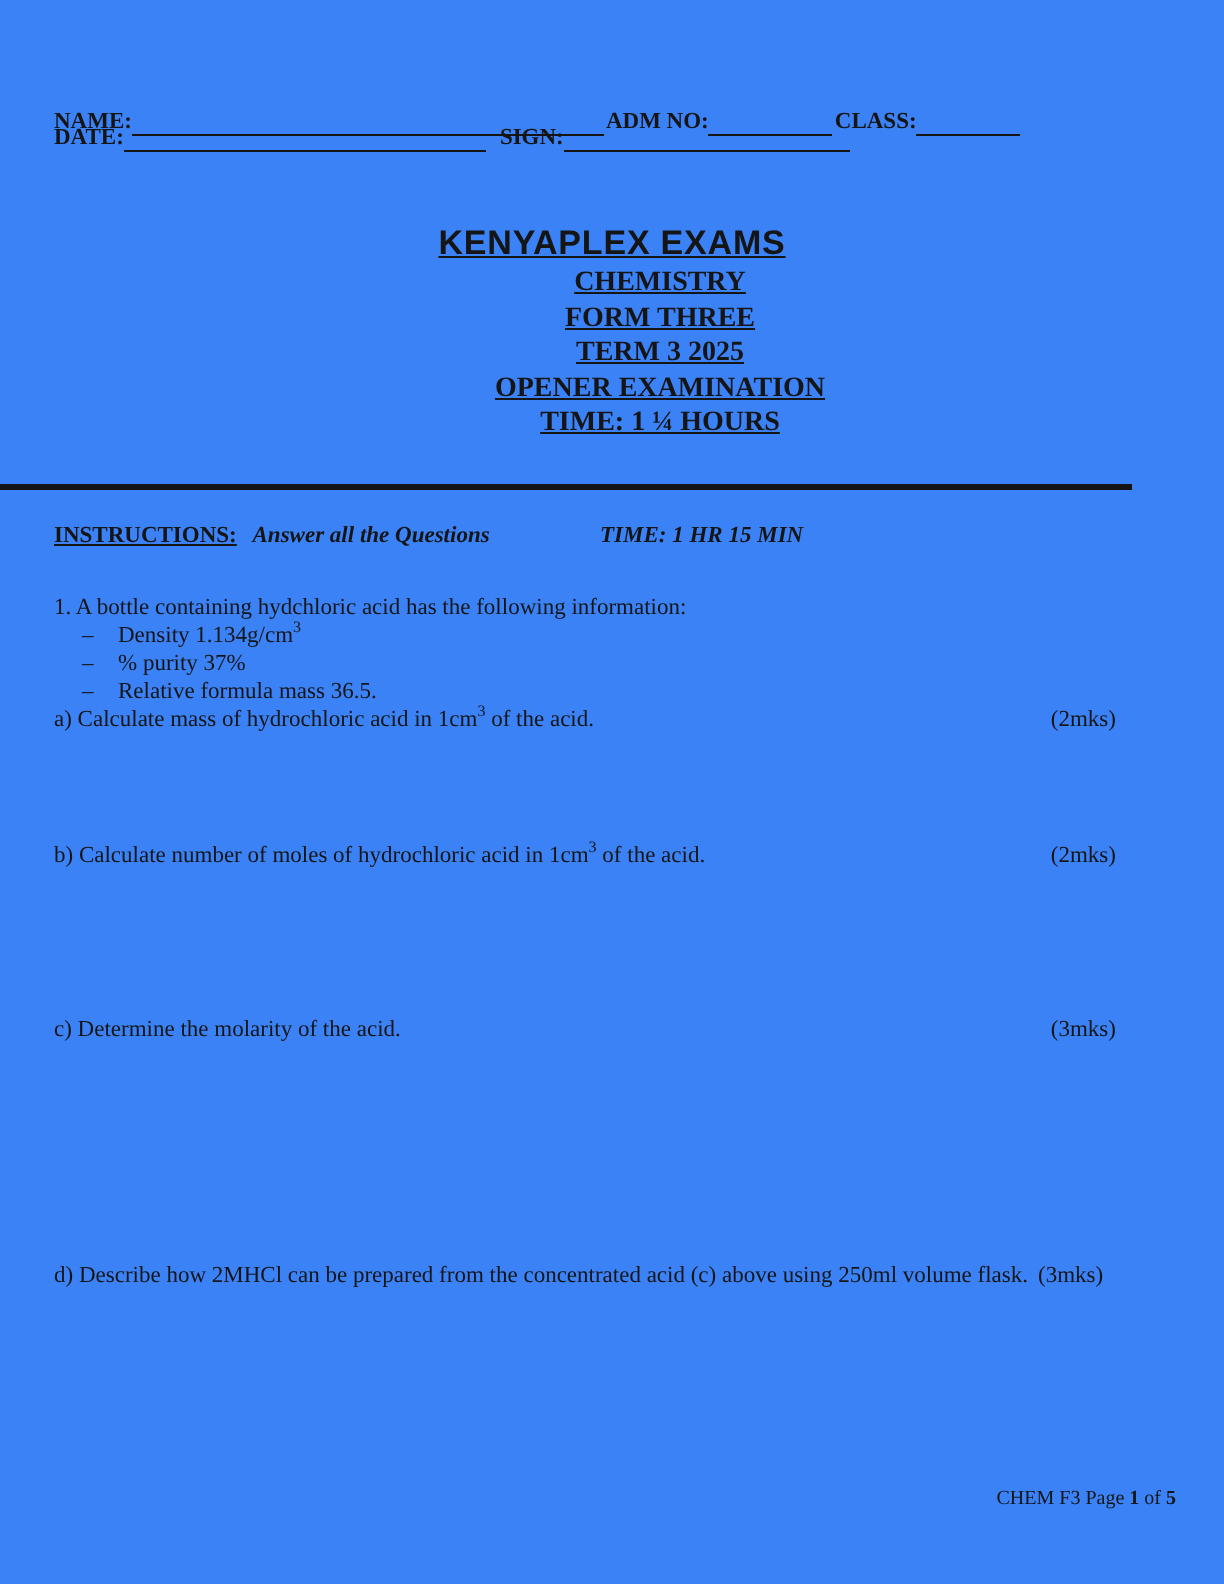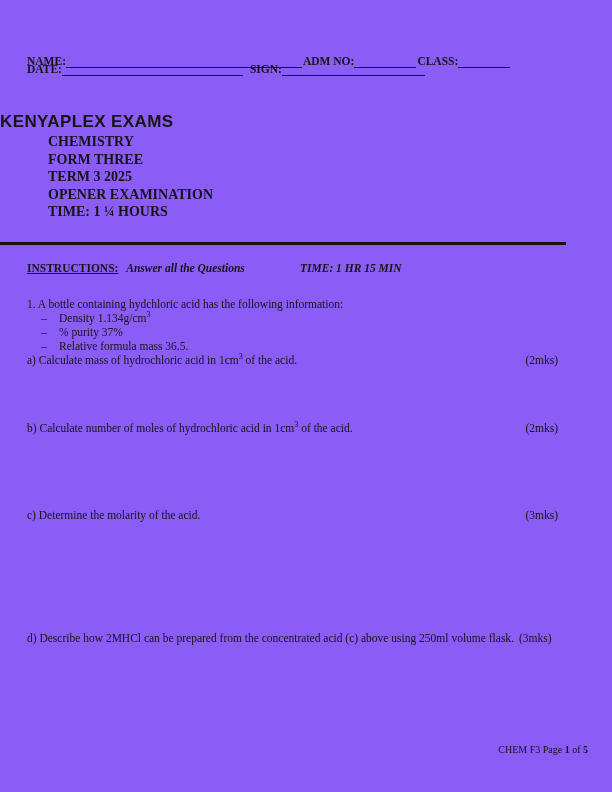--- a/index.html
+++ b/index.html
@@ -4,21 +4,21 @@
 <style>
   html, body {
     margin: 0;
     padding: 0;
     background: #ffffff;
   }
   .page {
     position: relative;
     width: 612px;
     height: 792px;
-    background: #8b5cf6;
+    background: #3b82f6;
     font-family: "Liberation Serif", serif;
     color: #151515;
     overflow: hidden;
   }
 
   
   .hrow {
     position: absolute;
     left: 27px;
     display: flex;
@@ -41,21 +41,23 @@
   .blank.sign  { width: 143px; }
   .hlabel { white-space: pre; }
   .hlabel.mid { padding-left: 1px; margin-top: 20px; }
 
   
   .title {
     position: absolute;
     top: 112px;
     left: 0;
     right: 0;
+    text-align: center;
     font-weight: bold;
+    text-decoration: underline;
   }
   .title .t-board {
     font-family: "Liberation Sans", sans-serif;
     font-size: 17px;
     letter-spacing: 0.4px;
     line-height: 19px;
     margin-bottom: 2px;
   }
   .title .t-serif {
     font-size: 14px;

